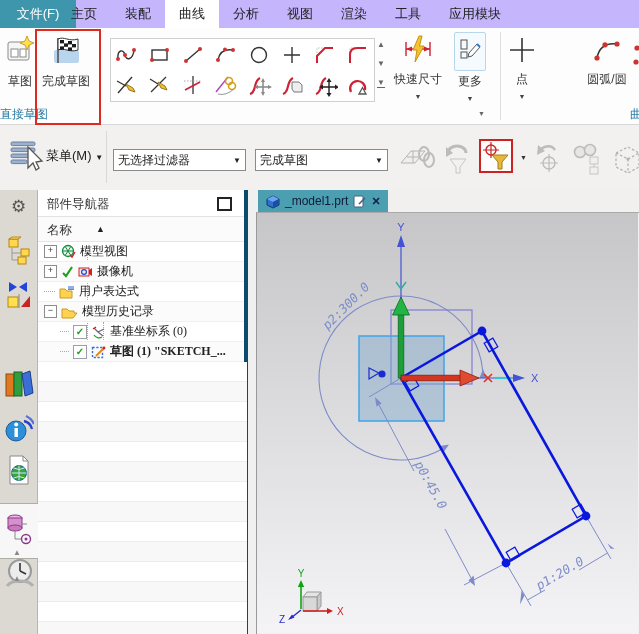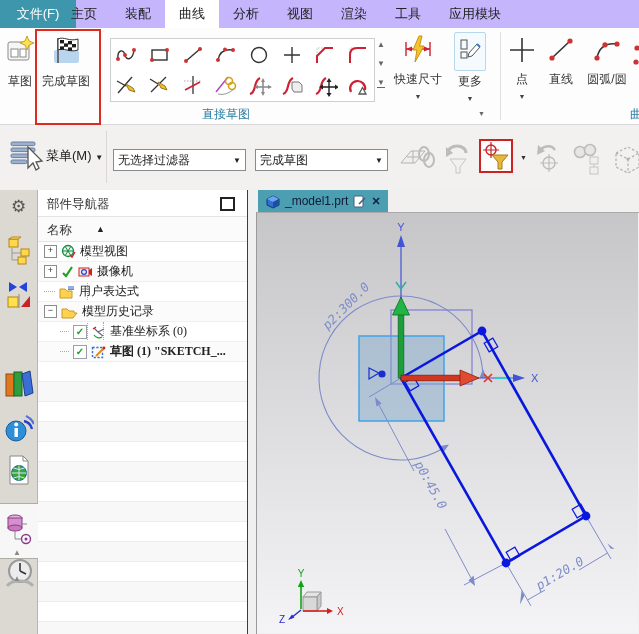--- a/index.html
+++ b/index.html
@@ -27,21 +27,21 @@
   #toolbar{left:0;top:125px;width:639px;height:65px;background:#f2f1ef;}
   .combo{position:absolute;height:22px;background:#fff;border:1px solid #8a8a8a;display:flex;align-items:center;padding:0 4px;box-sizing:border-box;}
   .combo span.v{flex:1;font-size:12px;color:#222;}
   .combo span.c{font-size:8px;color:#222;}
   .gicon{opacity:.5;}
   
   #rail{left:0;top:190px;width:38px;height:444px;background:#dcd9d3;border-right:1px solid #b8b5ae;box-sizing:border-box;}
   .railitem{position:absolute;left:0;width:37px;display:flex;justify-content:center;}
   .railactive{position:absolute;left:0;top:313px;width:38px;height:54px;background:#f7f7f7;border-top:1px solid #b0ada6;border-bottom:1px solid #b0ada6;}
   
-  #panel{left:38px;top:190px;width:210px;height:444px;background:#fff;border-right:1px solid #0c4a6e;box-sizing:border-box;}
+  #panel{left:38px;top:190px;width:210px;height:444px;background:#fff;border-right:4px solid #0c4a6e;box-sizing:border-box;}
   .ptitle{position:absolute;left:0;top:0;width:100%;height:26px;}
   .ptitle .t{position:absolute;left:9px;top:6px;font-size:12.5px;color:#333;}
   .restore{position:absolute;right:12px;top:7px;width:11px;height:10px;border:2px solid #222;}
   .phead{position:absolute;left:0;top:26px;width:100%;height:26px;background:#fbfbfb;border-top:1px solid #e4e4e4;border-bottom:1px solid #e4e4e4;box-sizing:border-box;}
   .phead .t{position:absolute;left:9px;top:5px;font-size:12.5px;color:#333;}
   .phead .s{position:absolute;left:58px;top:7px;font-size:9px;color:#222;}
   #tree{position:absolute;left:0;top:52px;width:100%;}
   .trow{height:20px;display:flex;align-items:center;gap:4px;border-bottom:1px solid #f0f0f0;padding-left:6px;box-sizing:border-box;white-space:nowrap;}
   .trow:nth-child(even){background:#fbfbfb;}
   .trow .name{font-size:12px;color:#222;font-family:Liberation Serif, serif;}
@@ -259,45 +259,37 @@
   <div class="vsep" style="left:500px;top:4px;height:88px;"></div>
 
   <div class="bigbtn" style="left:506px;top:6px;width:32px;">
     <span><svg width="28" height="32" viewBox="0 0 28 32">
           <path d="M14,4 V28 M2,16 H26" stroke="#333" stroke-width="1.6"></path>
         </svg></span>
     <span class="lbl">点</span>
     <span class="caret">▼</span>
   </div>
 
-  <div class="bigbtn" style="left:542px;top:6px;width:38px;">
-    <span><svg width="30" height="32" viewBox="0 0 30 32">
-          <line x1="6" y1="24" x2="24" y2="7" stroke="#333" stroke-width="1.6"></line>
-          <circle cx="6" cy="24" r="2.6" fill="#cc3333"></circle>
-          <circle cx="24" cy="7" r="2.6" fill="#cc3333"></circle>
-        </svg></span>
-    <span class="lbl">直线</span>
-  </div>
 
   <div class="bigbtn" style="left:584px;top:6px;width:46px;">
     <span><svg width="30" height="32" viewBox="0 0 30 32">
           <path d="M5,24 Q8,8 25,10" fill="none" stroke="#333" stroke-width="1.6"></path>
           <circle cx="5" cy="24" r="2.6" fill="#cc3333"></circle>
           <circle cx="13" cy="10.8" r="2.6" fill="#cc3333"></circle>
           <circle cx="25" cy="10" r="2.6" fill="#cc3333"></circle>
         </svg></span>
     <span class="lbl">圆弧/圆</span>
   </div>
 
   <div class="abs" style="left:633px;top:10px;width:6px;height:34px;overflow:hidden;"><svg width="30" height="32">
         <circle cx="4" cy="10" r="2.6" fill="#cc3333"></circle>
         <circle cx="3" cy="24" r="2.6" fill="#cc3333"></circle>
       </svg></div>
 
-  <div class="grplbl" style="left:10px;width:432px;text-align:center;">直接草图</div>
+  <div class="grplbl" style="left:0;width:432px;text-align:left;">直接草图</div>
   <span class="caret" style="position:absolute;left:478px;top:82px;color:#666;">▼</span>
   <div class="grplbl" style="left:630px;width:9px;overflow:hidden;">曲</div>
 </div>
 
 <div class="abs" id="toolbar">
   <span class="abs" style="left:8px;top:10px;"><svg width="36" height="40" viewBox="0 0 36 40">
         <g stroke="#6a7fa0" fill="#9db1cf">
           <rect x="3" y="7" width="24" height="3.6" rx="1.4"></rect>
           <rect x="3" y="13" width="24" height="3.6" rx="1.4"></rect>
           <rect x="3" y="19" width="20" height="3.6" rx="1.4"></rect>

